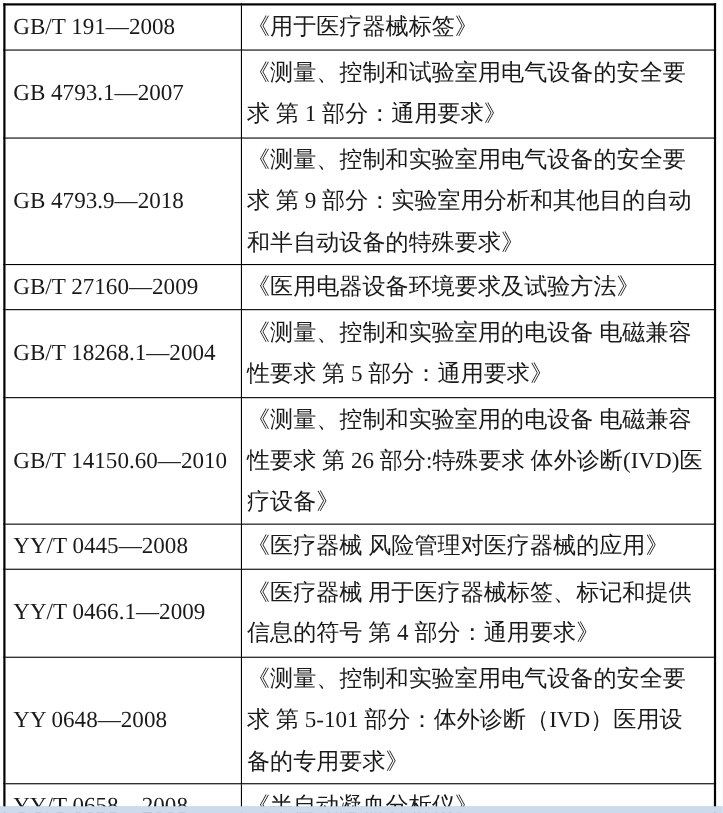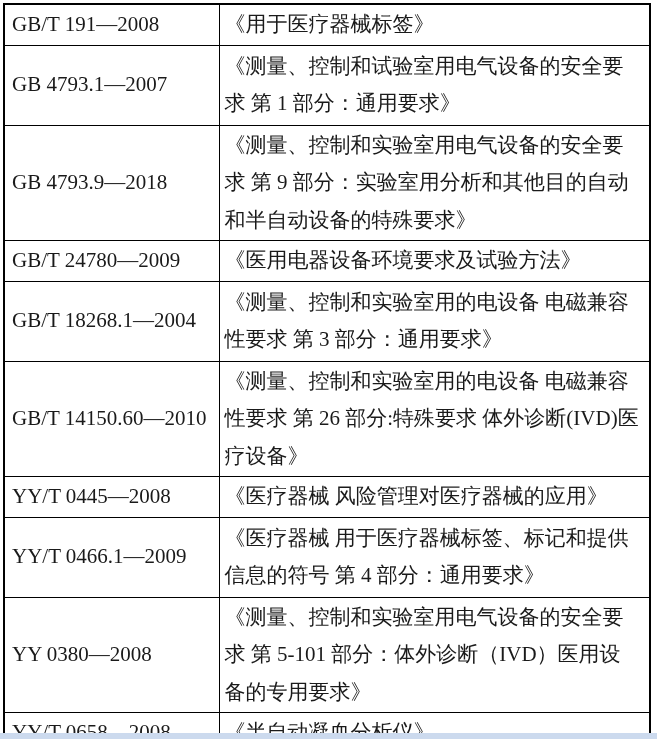--- a/index.html
+++ b/index.html
@@ -71,41 +71,41 @@
       </tr>
       <tr class="lines-2">
         <td class="code-cell">GB 4793.1—2007</td>
         <td class="title-cell">《测量、控制和试验室用电气设备的安全要求 第 1 部分：通用要求》</td>
       </tr>
       <tr class="lines-3">
         <td class="code-cell">GB 4793.9—2018</td>
         <td class="title-cell">《测量、控制和实验室用电气设备的安全要求 第 9 部分：实验室用分析和其他目的自动和半自动设备的特殊要求》</td>
       </tr>
       <tr class="lines-1">
-        <td class="code-cell">GB/T 24780—2009</td>
+        <td class="code-cell">GB/T 27160—2009</td>
         <td class="title-cell">《医用电器设备环境要求及试验方法》</td>
       </tr>
       <tr class="lines-2">
         <td class="code-cell">GB/T 18268.1—2004</td>
-        <td class="title-cell">《测量、控制和实验室用的电设备 电磁兼容性要求 第 3 部分：通用要求》</td>
+        <td class="title-cell">《测量、控制和实验室用的电设备 电磁兼容性要求 第 5 部分：通用要求》</td>
       </tr>
       <tr class="lines-3">
         <td class="code-cell">GB/T 14150.60—2010</td>
         <td class="title-cell">《测量、控制和实验室用的电设备 电磁兼容性要求 第 26 部分:特殊要求 体外诊断(IVD)医疗设备》</td>
       </tr>
       <tr class="lines-1">
         <td class="code-cell">YY/T 0445—2008</td>
         <td class="title-cell">《医疗器械 风险管理对医疗器械的应用》</td>
       </tr>
       <tr class="lines-2">
         <td class="code-cell">YY/T 0466.1—2009</td>
         <td class="title-cell">《医疗器械 用于医疗器械标签、标记和提供信息的符号 第 4 部分：通用要求》</td>
       </tr>
       <tr class="lines-3">
-        <td class="code-cell">YY 0380—2008</td>
+        <td class="code-cell">YY 0648—2008</td>
         <td class="title-cell">《测量、控制和实验室用电气设备的安全要求 第 5-101 部分：体外诊断（IVD）医用设备的专用要求》</td>
       </tr>
       <tr class="lines-1">
         <td class="code-cell">YY/T 0658—2008</td>
         <td class="title-cell">《半自动凝血分析仪》</td>
       </tr>
     </tbody>
   </table>
 </div>
 <div class="bottom-strip" style="background: rgb(204, 218, 238);"></div>

